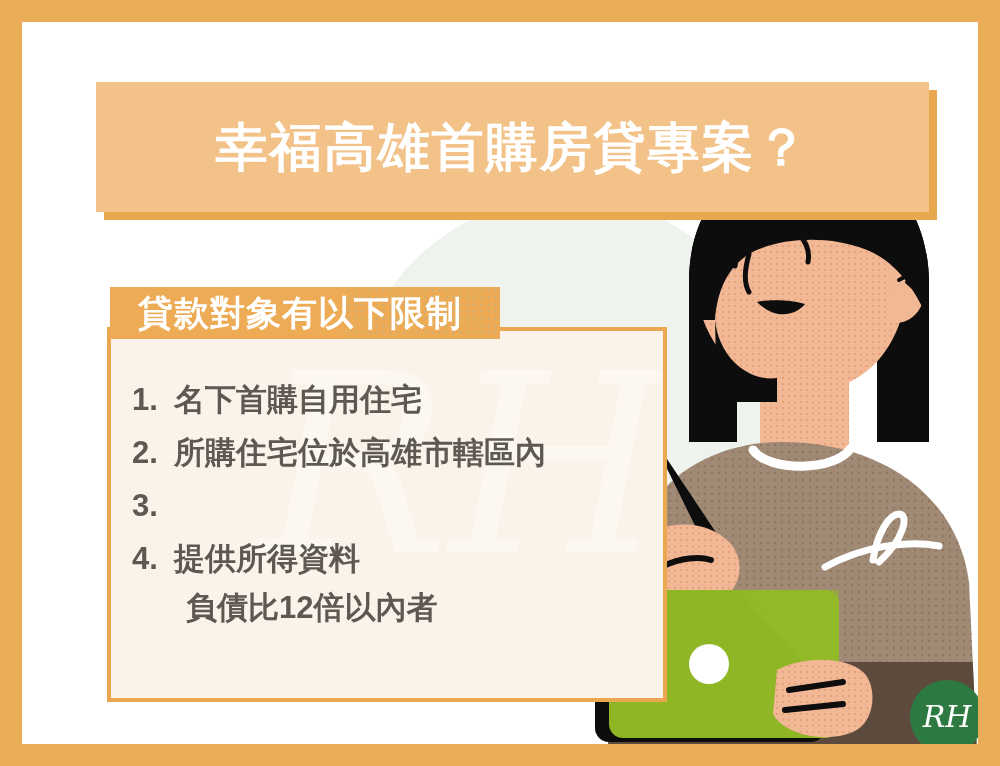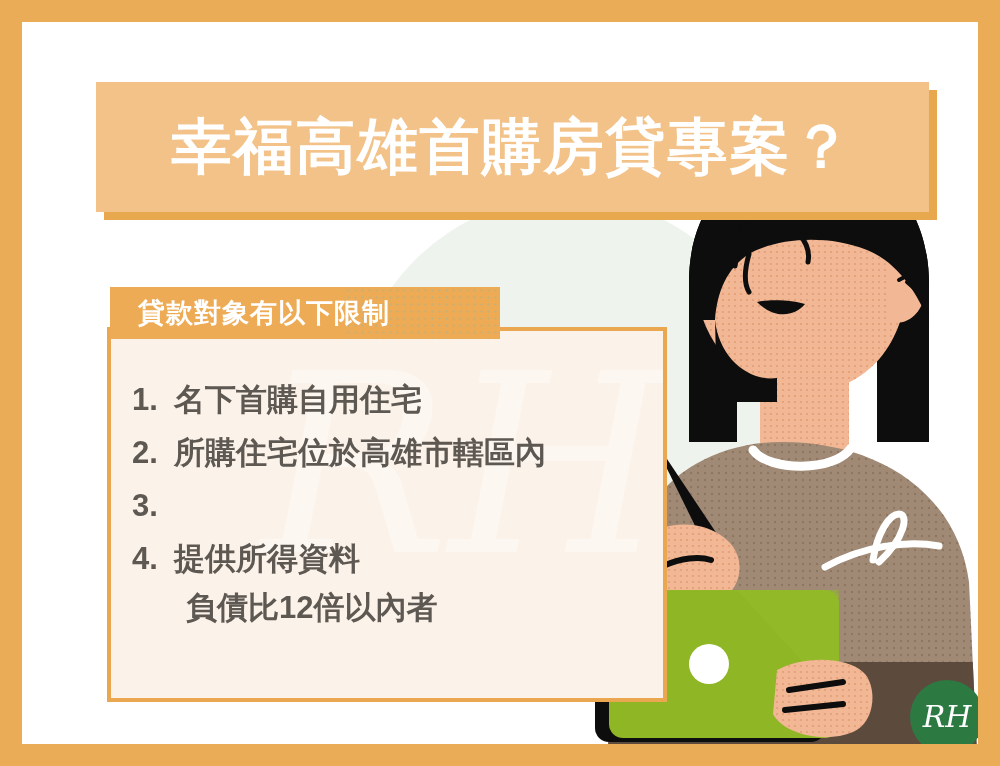--- a/index.html
+++ b/index.html
@@ -58,21 +58,21 @@
     top: 60px;
     width: 833px;
     height: 130px;
     background: #f2c289;
     display: flex;
     align-items: center;
     justify-content: center;
   }
   .title-text {
     color: #ffffff;
-    font-size: 60px;
+    font-size: 52px;
     font-weight: bold;
     letter-spacing: 2px;
     line-height: 1;
     white-space: nowrap;
   }
 
   
   .content-card {
     position: absolute;
     left: 85px;
@@ -117,21 +117,21 @@
     top: 0;
     width: 155px;
     height: 100%;
     background-image: radial-gradient(#cfae6e 1.2px, transparent 1.3px);
     background-size: 7px 7px;
     pointer-events: none;
   }
   .subtitle-text {
     position: relative;
     color: #ffffff;
-    font-size: 27px;
+    font-size: 35px;
     font-weight: bold;
     letter-spacing: 1px;
     white-space: nowrap;
   }
 
   
   .list {
     position: absolute;
     left: 110px;
     top: 362px;

